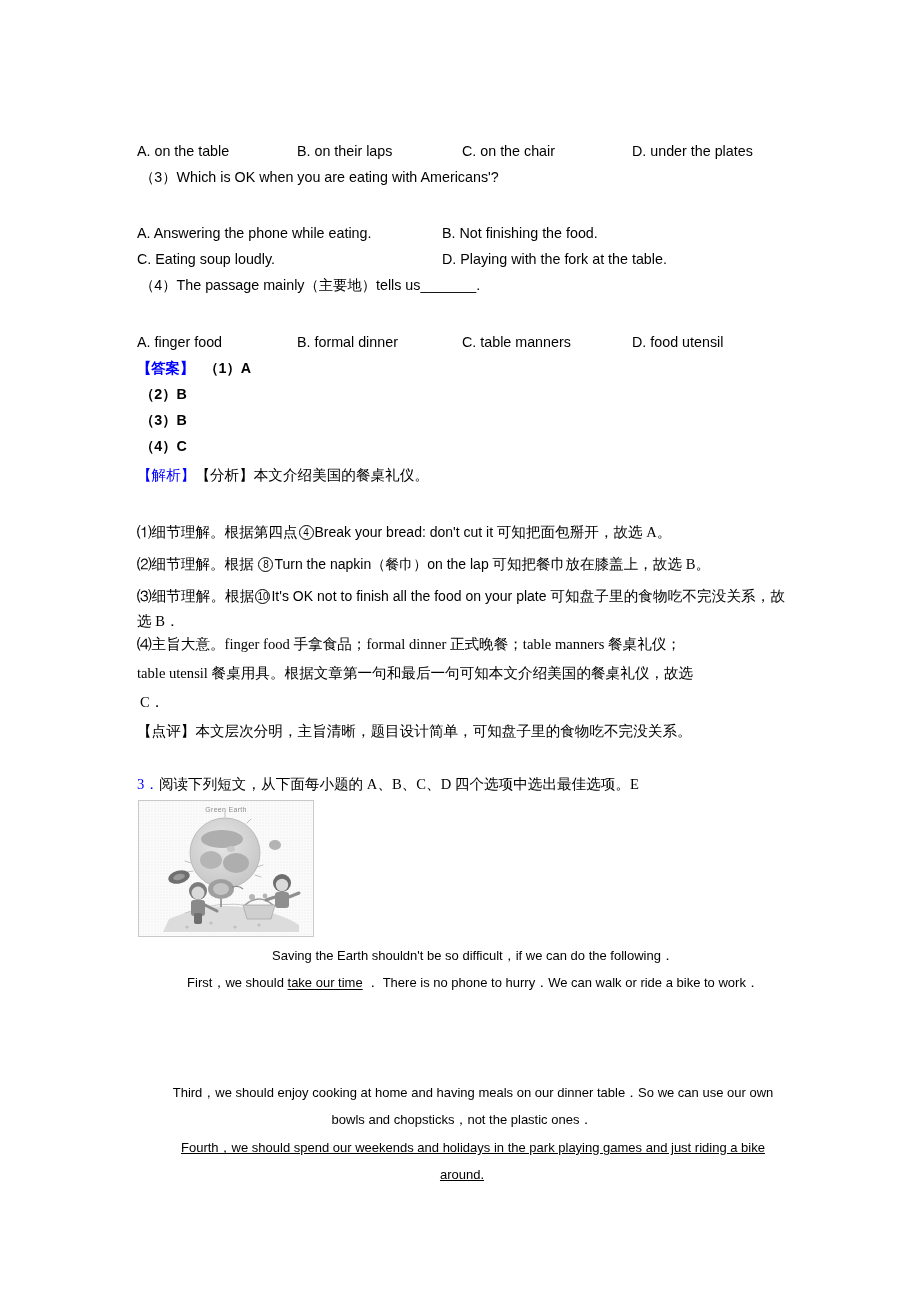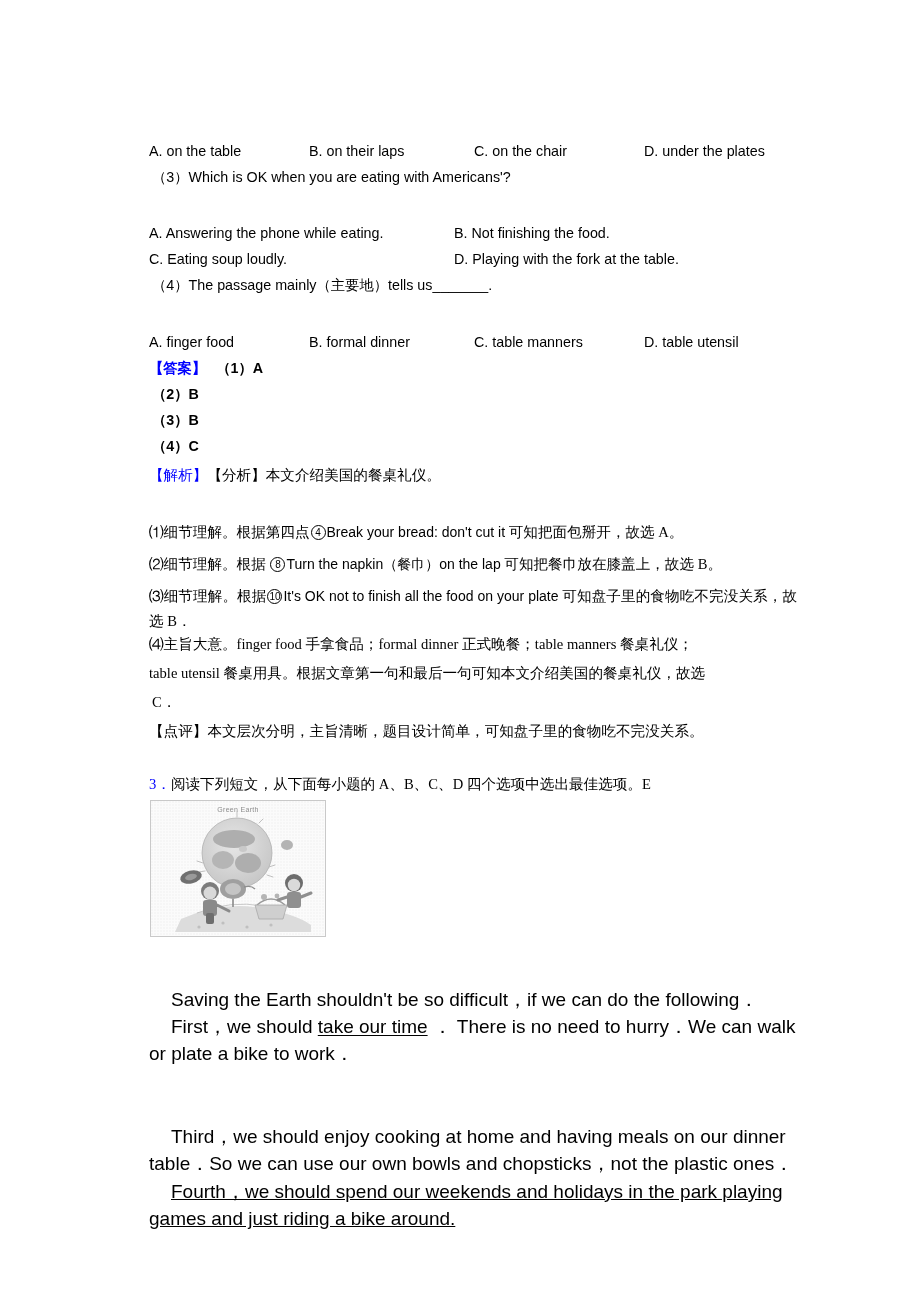--- a/index.html
+++ b/index.html
@@ -10,21 +10,21 @@
   body {
     width: 920px;
     height: 1302px;
     position: relative;
     font-family: "Liberation Sans", "DejaVu Sans", sans-serif;
     color: #000000;
     -webkit-font-smoothing: antialiased;
   }
   .page {
     position: absolute;
-    left: 12px; top: 0;
+    left: 0; top: 0;
     width: 869px;
     height: 1302px;
     overflow: hidden;
   }
   .opts {
     position: absolute;
     left: 137px;
     width: 660px;
     font-size: 14.3px;
     line-height: 18px;
@@ -85,25 +85,24 @@
   }
   .en {
     font-family: "Liberation Sans", "DejaVu Sans", sans-serif;
     font-size: 14px;
   }
   
   .para {
     position: absolute;
     left: 137px;
     width: 650px;
-    font-size: 19px;
+    font-size: 13px;
     line-height: 27.3px;
     text-indent: 22px;
-    text-align: left;
-    margin-top: 44px;
+    text-align: center;
   }
   .u { text-decoration: underline; text-underline-offset: 2px; }
   
   .figure {
     position: absolute;
     left: 138px;
     top: 800px;
     width: 174px;
     height: 135px;
     border: 1px solid #c9c9c9;
@@ -137,21 +136,21 @@
   <div class="opts" style="top:224px;">
     <span class="o" style="width:305px;">A. Answering the phone while eating.</span><span class="o">B. Not finishing the food.</span>
   </div>
   <div class="opts" style="top:250px;">
     <span class="o" style="width:305px;">C. Eating soup loudly.</span><span class="o">D. Playing with the fork at the table.</span>
   </div>
 
   <div class="qline" style="top:276px;">（4）The passage mainly（主要地）tells us_______.</div>
 
   <div class="opts" style="top:333px;">
-    <span class="o" style="width:160px;">A. finger food</span><span class="o" style="width:165px;">B. formal dinner</span><span class="o" style="width:170px;">C. table manners</span><span class="o">D. table utensil</span>
+    <span class="o" style="width:160px;">A. finger food</span><span class="o" style="width:165px;">B. formal dinner</span><span class="o" style="width:170px;">C. table manners</span><span class="o">D. food utensil</span>
   </div>
 
   <div class="ans" style="top:359px;">
     <span class="blue">【答案】</span><span style="display:inline-block;width:10px;"></span><span>（1）A</span>
   </div>
   <div class="ans" style="top:385px; left:140px;">（2）B</div>
   <div class="ans" style="top:411px; left:140px;">（3）B</div>
   <div class="ans" style="top:437px; left:140px;">（4）C</div>
 
   <div class="cn-line" style="top:463px;">
@@ -256,21 +255,21 @@
         <circle cx="120" cy="124" r="1.6"></circle>
           <circle cx="48" cy="126" r="1.6"></circle>
       </g>
     </svg>
     <div class="fig-title">Green Earth</div>
   </div>
 
   <div class="para" style="top:942px;">Saving the Earth shouldn't be so difficult，if we can do the following．</div>
 
   <div class="para" style="top:969px;">
-    <span>First，we should </span><span class="u">take our time</span><span> ． There is no need to hurry．We can walk or plate a bike to work．</span>
+    <span>First，we should </span><span class="u">take our time</span><span> ． There is no phone to hurry．We can walk or ride a bike to work．</span>
   </div>
 
 
   <div class="para" style="top:1079px;">Third，we should enjoy cooking at home and having meals on our dinner table．So we can use our own bowls and chopsticks，not the plastic ones．</div>
 
   <div class="para" style="top:1134px;text-decoration:underline;">Fourth，we should spend our weekends and holidays in the park playing games and just riding a bike around.</div>
 
 </div>
 
 </body></html>

